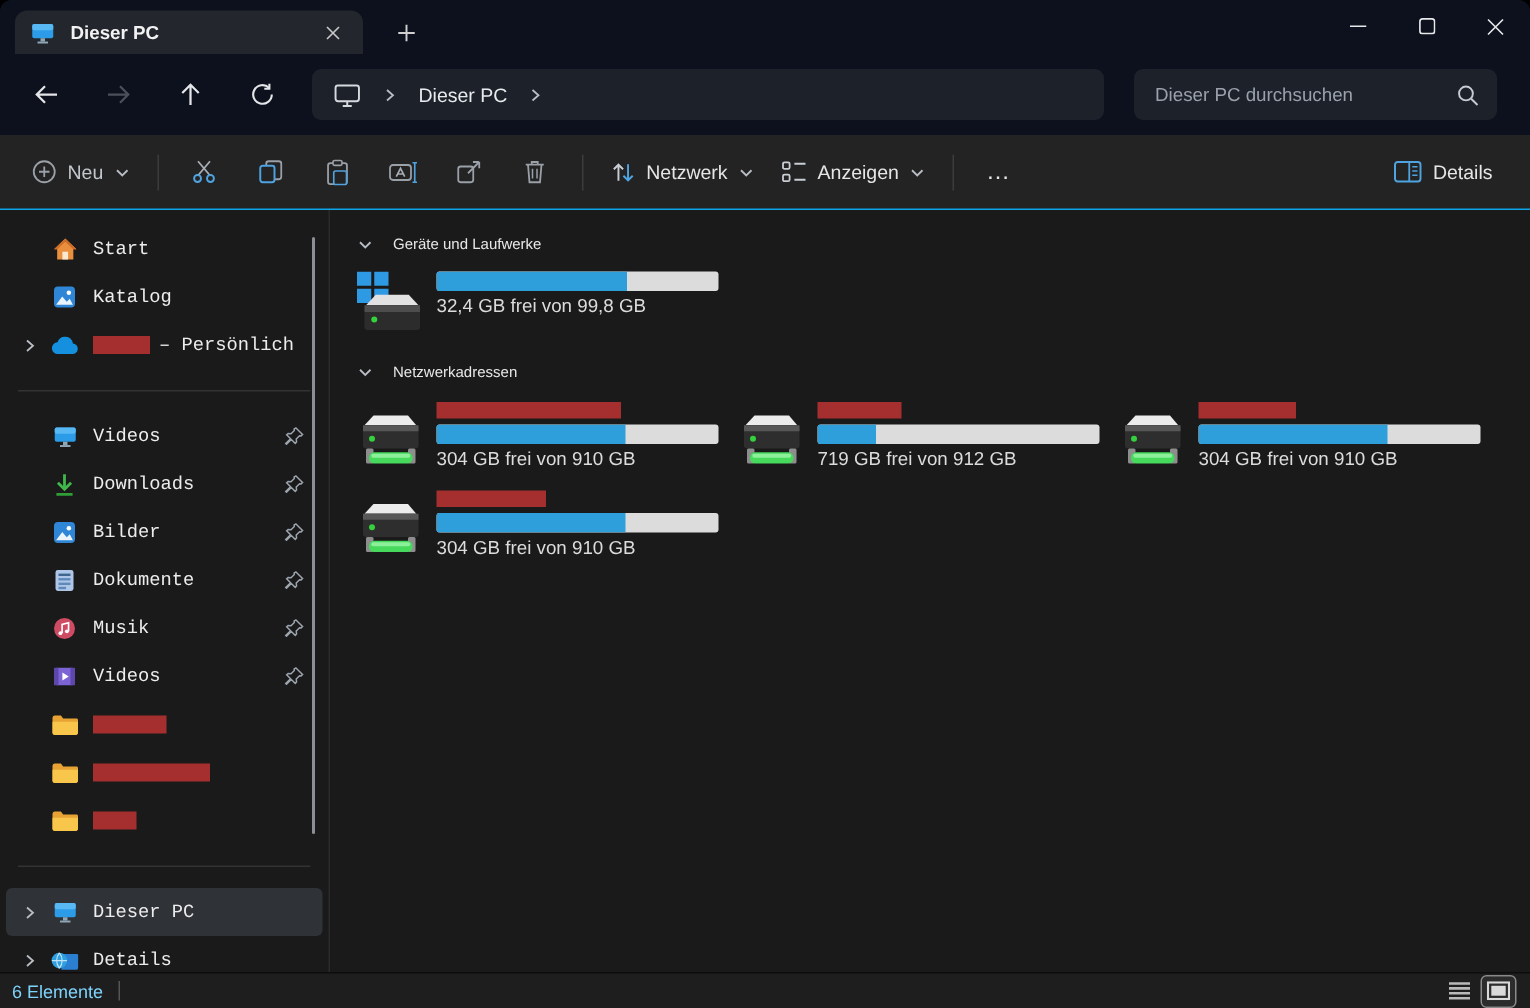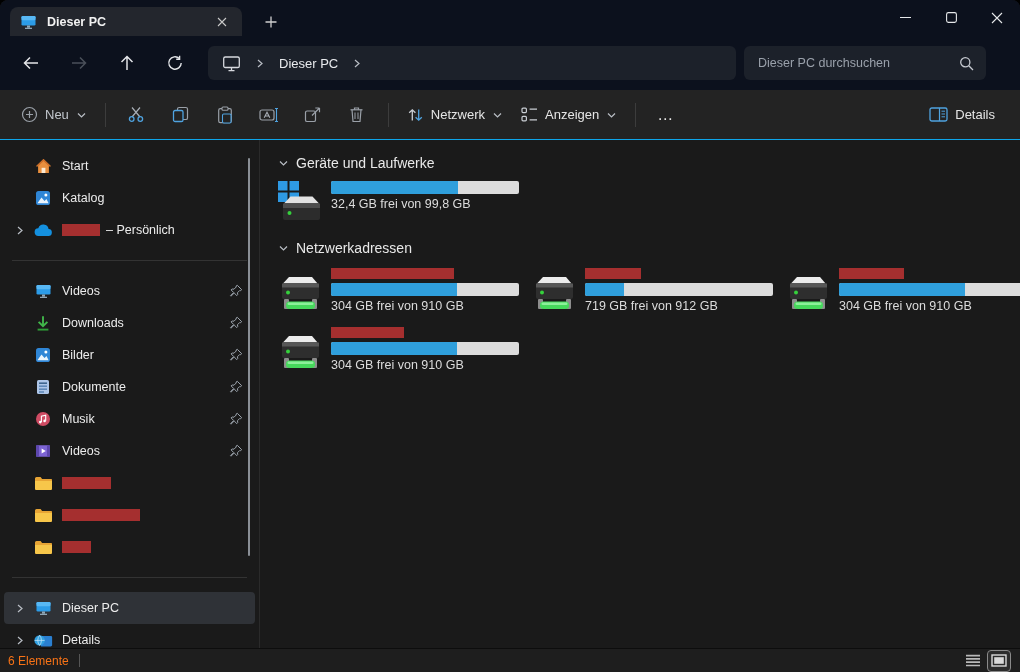--- a/index.html
+++ b/index.html
@@ -25,71 +25,71 @@
   .winbtn{width:46px;height:35px;display:flex;align-items:center;justify-content:center;}
 
   
   .navbar{position:absolute;left:0;top:36px;right:0;height:54px;background:var(--bg-mica,#0c111d);
           display:flex;align-items:center;padding-left:14px;}
   .navbtn{width:34px;height:34px;display:flex;align-items:center;justify-content:center;border-radius:4px;margin-right:14px;}
   .navbtn.disabled{opacity:.55;}
   .breadcrumb{width:528px;height:34px;background:#1c212a;border-radius:6px;margin-left:2px;
               display:flex;align-items:center;padding:0 14px;gap:14px;font-size:13px;color:#e8eaed;}
   .crumb-label{white-space:nowrap;}
-  .searchbox{width:242px;height:34px;background:#1c212a;border-radius:6px;margin-left:8px;
+  .searchbox{width:242px;height:34px;background:#1c212a;border-radius:6px;margin-left:20px;
              display:flex;align-items:center;padding:0 12px;gap:8px;}
   .searchbox input{flex:1;background:transparent;border:none;outline:none;color:#cfd3da;
                    font-family:inherit;font-size:12.5px;min-width:0;}
   .searchbox input::placeholder{color:#9aa1ab;}
 
   
   .commandbar{position:absolute;left:0;top:90px;right:0;height:50px;background:#232323;
               display:flex;align-items:center;padding:0 12px;border-bottom:1px solid #0ea5e9;}
   .cmd{display:flex;align-items:center;gap:7px;height:34px;padding:0 9px;border-radius:4px;
        background:transparent;border:none;color:#e6e6e6;font-family:inherit;font-size:13px;}
   .cmd .lbl{white-space:nowrap;}
   .cmd .dim{color:#c2c7cd;}
   .cmd-ico{width:44px;height:34px;display:flex;align-items:center;justify-content:center;border-radius:4px;}
   .vsep{width:1px;height:24px;background:#3c3c3c;margin:0 9px;}
   .more{font-size:16px;letter-spacing:1px;color:#e6e6e6;padding:0 12px;}
   .details-btn{margin-left:auto;margin-right:4px;}
 
   
   .body{position:absolute;left:0;top:140px;right:0;bottom:24px;display:flex;background:#1a1a1a;}
-  .sidebar{width:260px;position:relative;padding-top:10px;border-right:1px solid #2a2a2a;overflow:hidden;}
+  .sidebar{width:220px;position:relative;padding-top:10px;border-right:1px solid #2a2a2a;overflow:hidden;font-family:Liberation Mono, monospace;}
   .sb-item{height:32px;display:flex;align-items:center;padding:0 6px 0 8px;margin:0 4px;border-radius:4px;gap:2px;}
   .sb-item.selected{background:#2f3237;}
   .sb-chev{width:16px;display:inline-flex;justify-content:center;flex:none;}
   .sb-icon{width:26px;display:inline-flex;justify-content:center;flex:none;}
   .sb-label{margin-left:4px;font-size:12.5px;color:#ececec;white-space:nowrap;}
   .sb-item .pin{margin-left:auto;margin-right:6px;}
   .sb-divider{height:1px;background:#333;margin:14px 12px;}
   .redact{background:var(--red,#a52f2f);height:12px;display:inline-block;}
   .sb-item .redact{margin-left:4px;}
   .sb-scrollbar{position:absolute;right:9px;top:18px;width:2px;height:398px;background:#8a8f96;border-radius:2px;}
 
   
   .content{flex:1;padding:12px 0 0 18px;overflow:hidden;}
-  .sec-header{display:flex;align-items:center;gap:7px;height:18px;margin:2px 0 9px 0;
-              font-size:14px;color:#e8e8e8;}
+  .sec-header{display:flex;align-items:center;gap:13px;height:18px;margin:2px 0 9px 0;
+              font-size:10px;color:#e8e8e8;}
   .tiles{display:flex;flex-wrap:wrap;width:770px;}
   .tile{width:244px;margin:0 10px 12px 0;display:flex;gap:9px;}
   .tile-icon{width:44px;flex:none;display:flex;align-items:flex-end;justify-content:center;padding-bottom:2px;}
   .tile-info{width:190px;display:flex;flex-direction:column;}
   .tile-name{font-size:12.5px;color:#ececec;height:15px;margin-bottom:2px;white-space:nowrap;}
   .tile-redact{height:11px;margin:2px 0 4px 0;}
   .bar{width:188px;height:13px;background:var(--track,#dcdcdc);border-radius:2px;overflow:hidden;}
   .bar-fill{height:100%;background:var(--blue,#2f9fdc);}
   .tile-free{font-size:12.5px;color:#dcdcdc;margin-top:3px;white-space:nowrap;}
   .sec2{margin-top:0;}
 
   
   .statusbar{position:absolute;left:0;right:0;bottom:0;height:24px;background:#1e1e1e;
              border-top:1px solid #0d0d0d;display:flex;align-items:center;padding:0 8px;
-             font-size:12px;color:#f97316;gap:10px;}
+             font-size:12px;color:#7dd3fc;gap:10px;}
   .st-sep{width:1px;height:13px;background:#555;}
   .st-views{margin-left:auto;display:flex;align-items:center;gap:4px;margin-right:2px;}
   .st-view{width:22px;height:20px;display:flex;align-items:center;justify-content:center;border-radius:3px;}
   .st-view.active{outline:1px solid #8a8a8a;background:#2c2c2c;}
 </style>
 </head>
 <body>
 
 <div class="window" style="--blue: #2f9fdc; --track: #dcdcdc; --red: #a52f2f; --bg-mica: #0c111d;">
 

